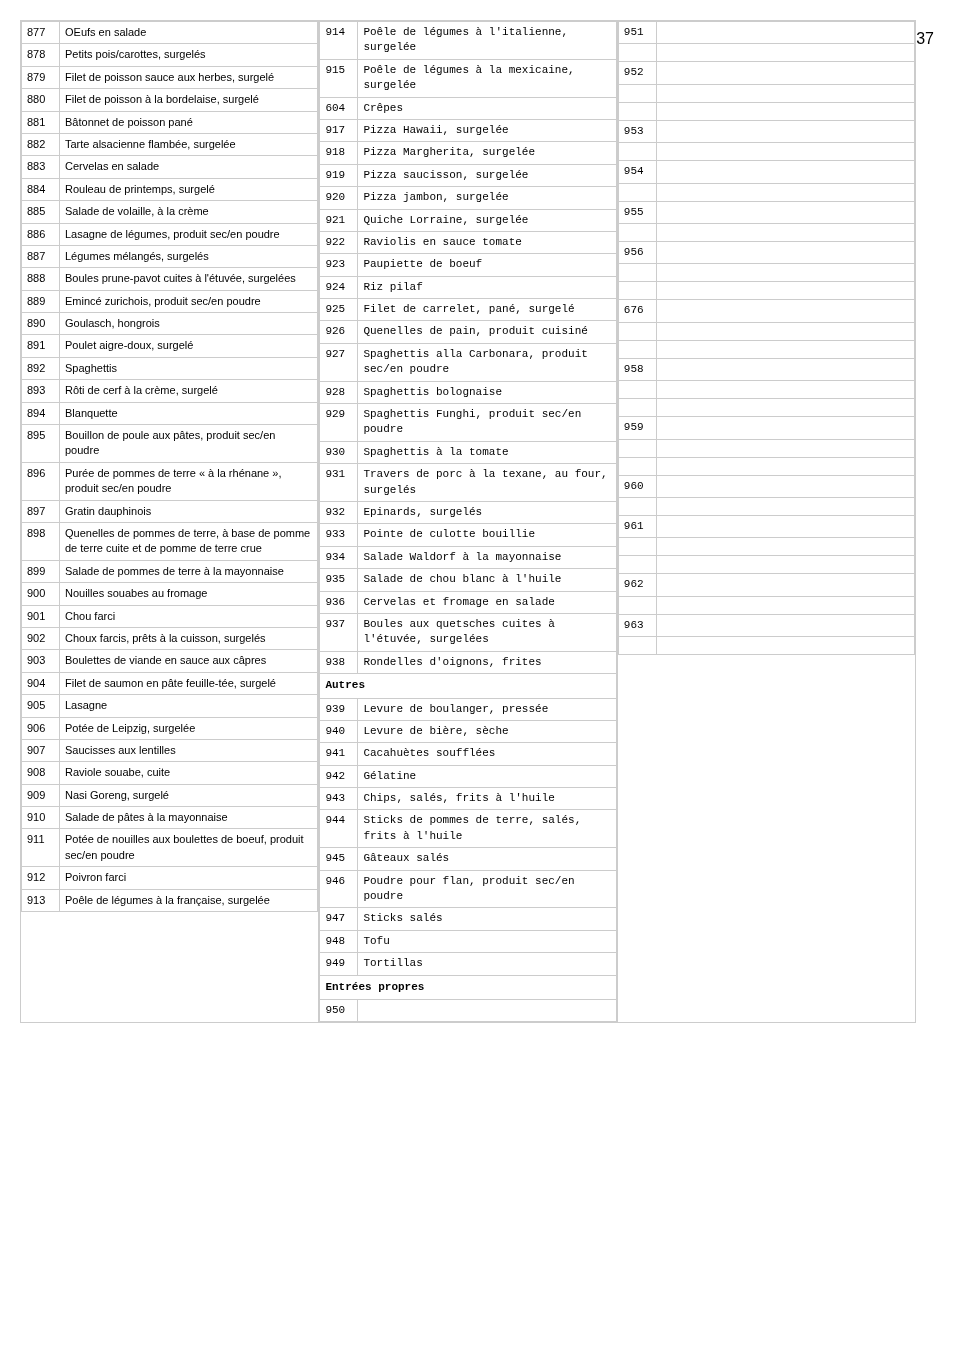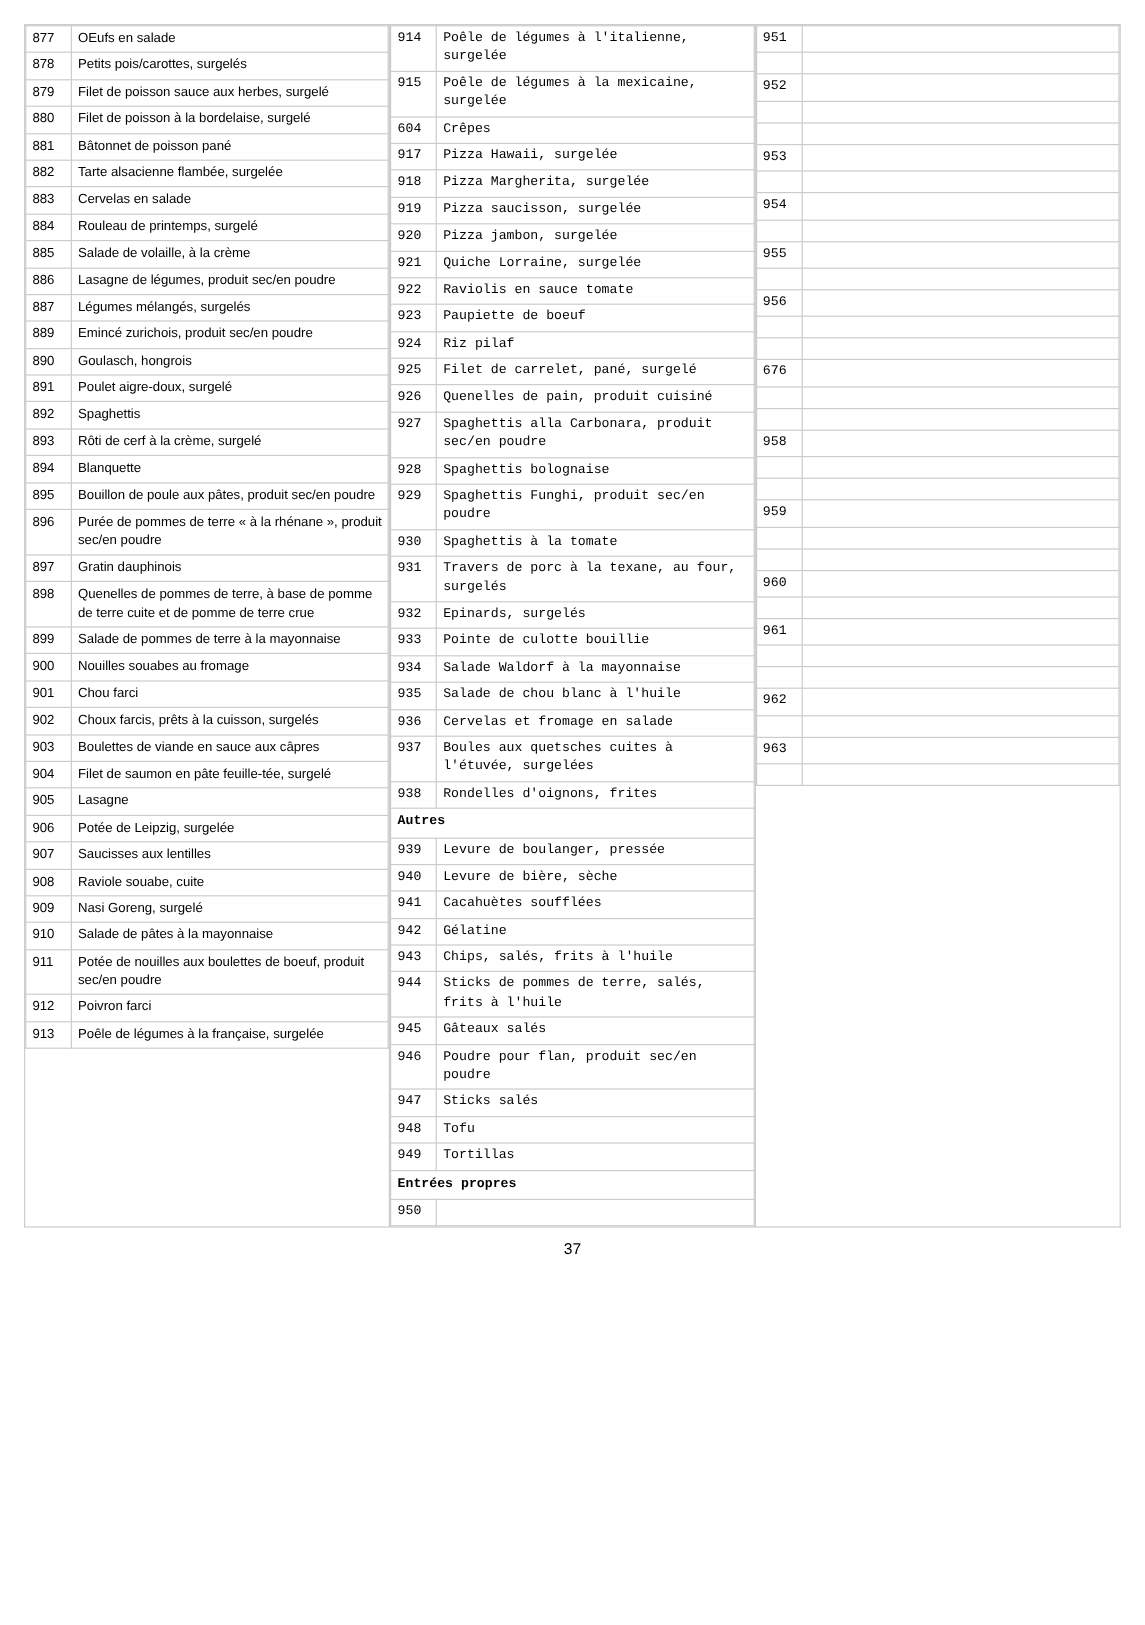--- a/index.html
+++ b/index.html
@@ -7,21 +7,21 @@
       font-family: Arial, Helvetica, sans-serif;
       font-size: 11px;
       background: #fff;
       color: #000;
       width: 954px;
       min-height: 1354px;
       padding: 20px;
     }
     .page-container {
       display: flex;
-      flex-direction: column;
+      flex-direction: row;
       width: 100%;
     }
     .columns-wrapper {
       display: flex;
       width: 100%;
       gap: 0;
     }
     .column {
       flex: 1;
       border: 1px solid #ccc;
@@ -51,21 +51,21 @@
     }
     .section-header td {
       font-weight: bold;
       background: #fff;
       padding: 4px 5px;
       margin-top: 12px;
     }
     .page-number {
       text-align: center;
       margin-top: 10px;
-      font-size: 13px;
+      font-size: 16px;
     }
   </style>
 </head>
 <body>
 
 <div class="page-container">
   <div class="columns-wrapper">
 
     <div class="column">
       <table>
@@ -108,20 +108,24 @@
             </tr>
             <tr>
               <td class="num">886</td>
               <td class="item">Lasagne de légumes, produit sec/en poudre</td>
             </tr>
             <tr>
               <td class="num">887</td>
               <td class="item">Légumes mélangés, surgelés</td>
             </tr>
             <tr>
+              <td class="num">888</td>
+              <td class="item">Boules prune-pavot cuites à l'étuvée, surgelées</td>
+            </tr>
+            <tr>
               <td class="num">889</td>
               <td class="item">Emincé zurichois, produit sec/en poudre</td>
             </tr>
             <tr>
               <td class="num">890</td>
               <td class="item">Goulasch, hongrois</td>
             </tr>
             <tr>
               <td class="num">891</td>
               <td class="item">Poulet aigre-doux, surgelé</td>

